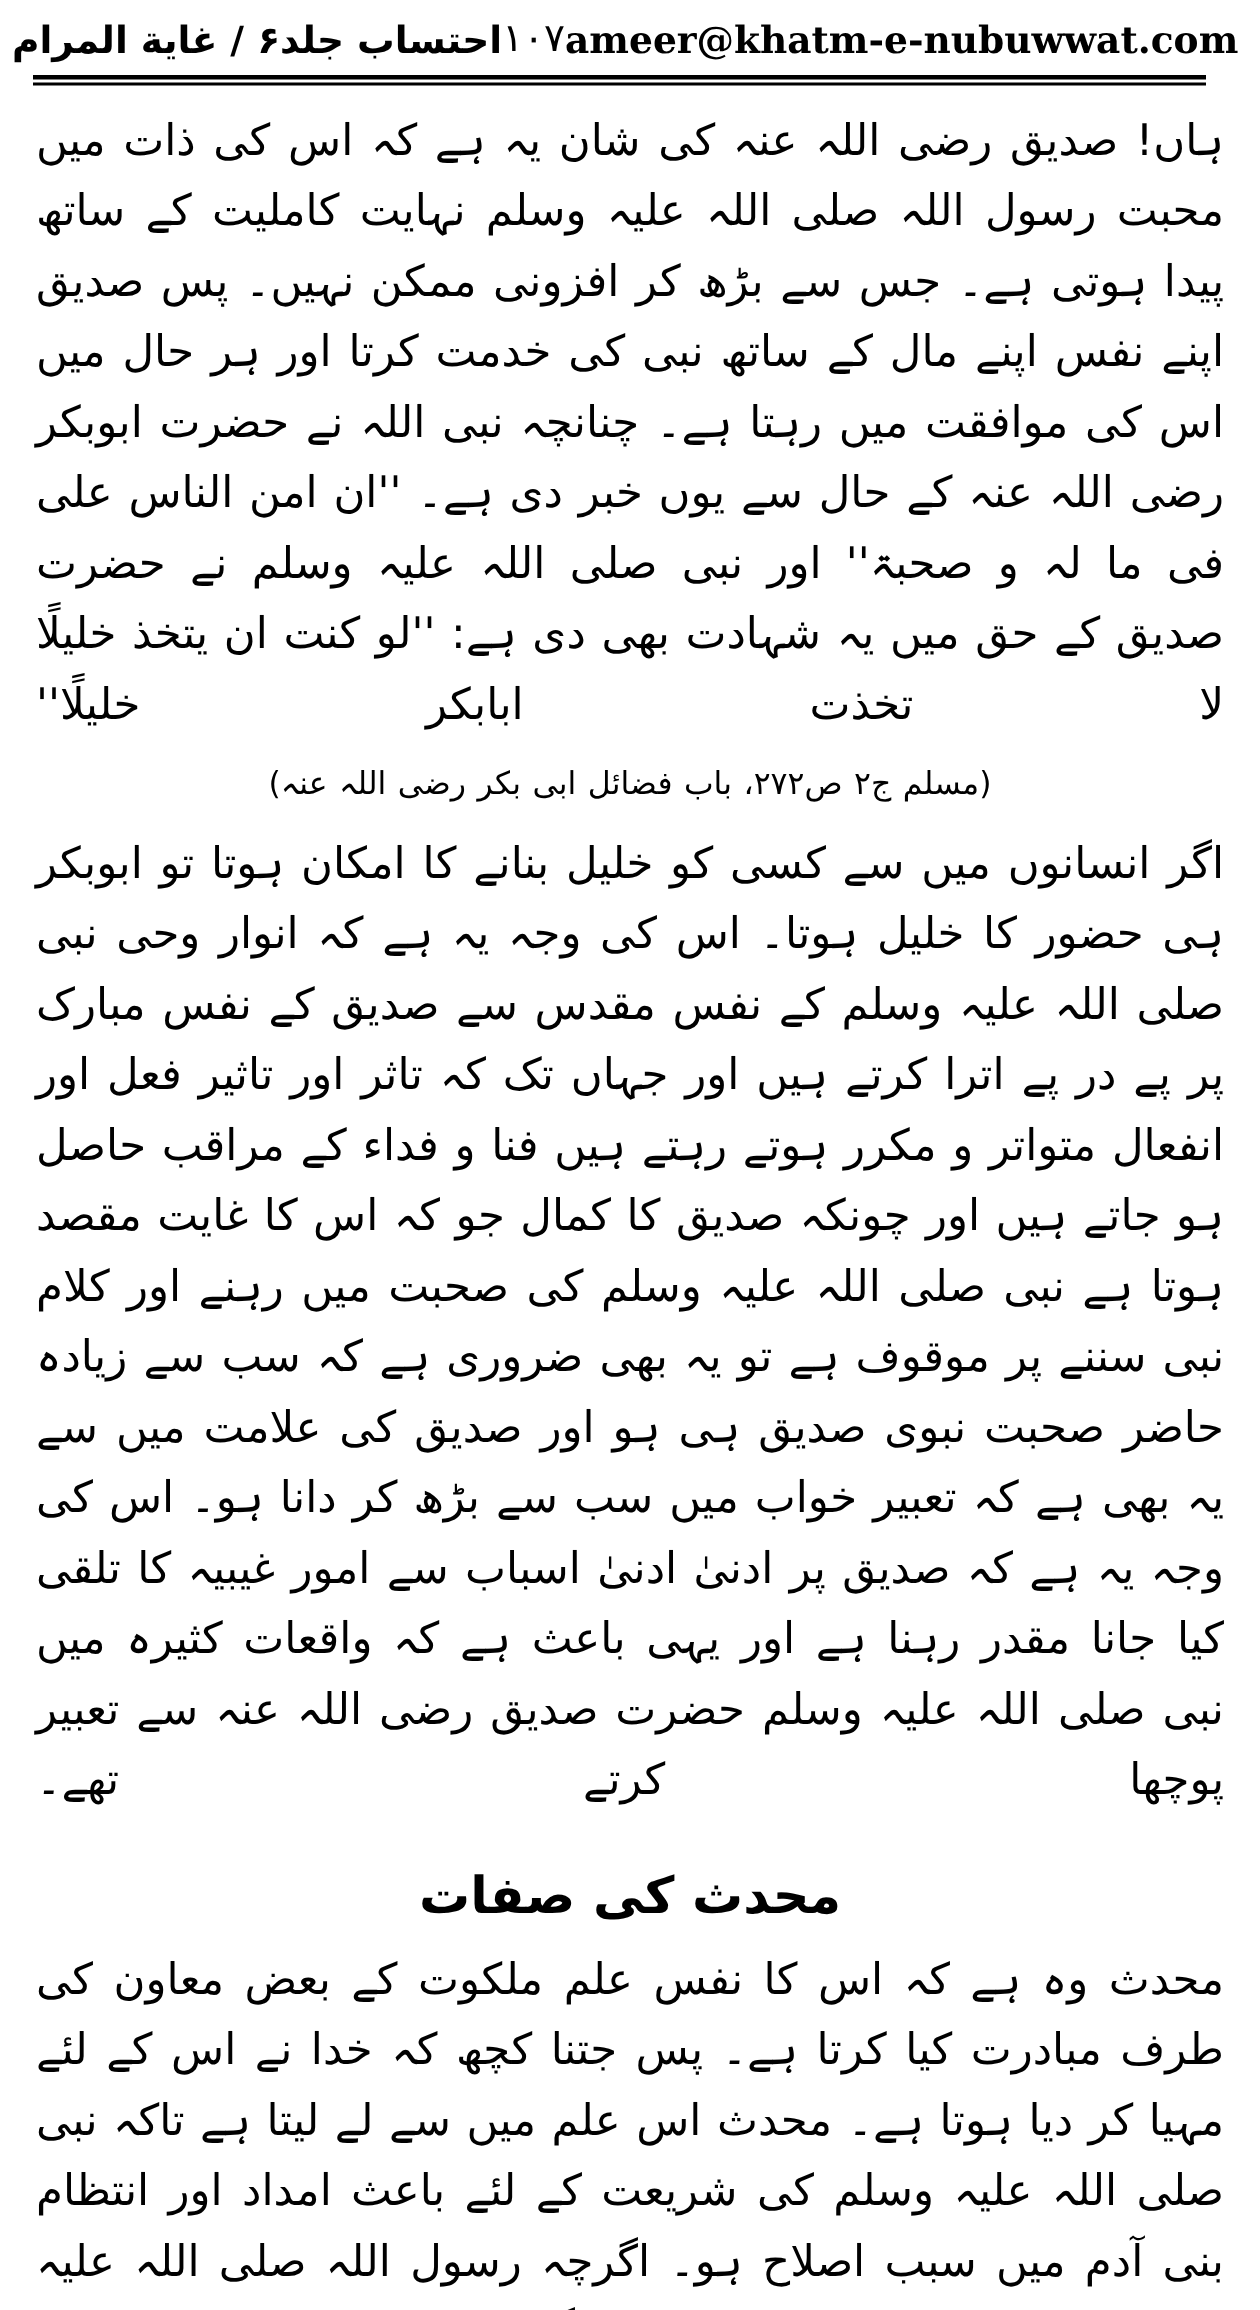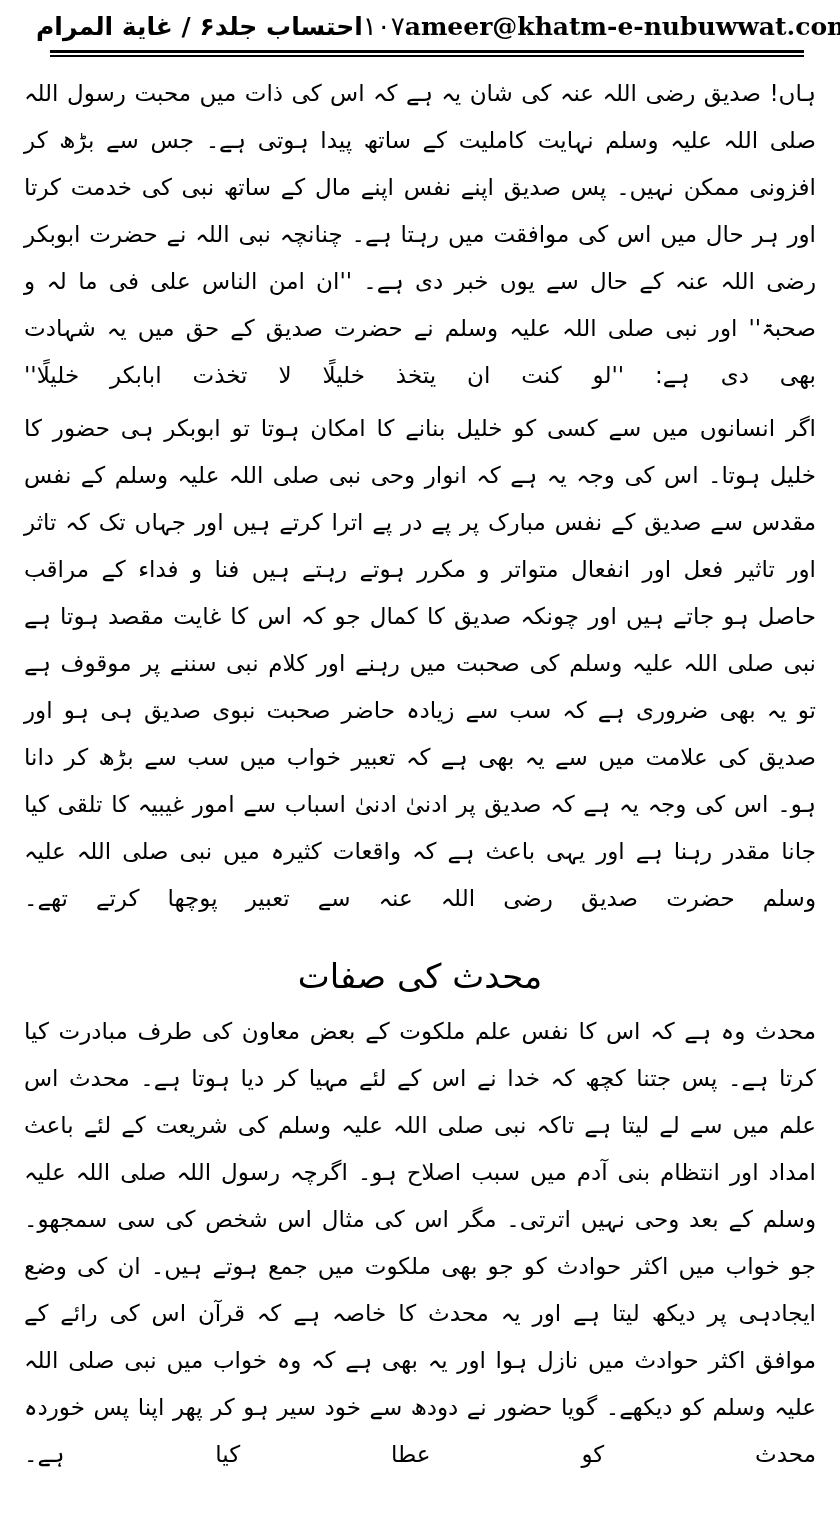--- a/index.html
+++ b/index.html
@@ -21,21 +21,21 @@
     inset: 0;
     display: flex;
     flex-direction: column;
   }
 
   
   .header {
     position: relative;
     height: 56px;
     flex: 0 0 auto;
-    padding: 6px 22px 0 36px;
+    padding: 6px 22px 0 8px;
     box-sizing: border-box;
   }
   .header-row {
     display: flex;
     flex-direction: row-reverse;
     align-items: center;
     justify-content: space-between;
     height: 40px;
   }
   .header-right {
@@ -70,31 +70,31 @@
   
   .content {
     flex: 1 1 auto;
     padding: 14px 24px 0 24px;
     box-sizing: border-box;
     direction: rtl;
     text-align: justify;
     text-align-last: justify;
   }
   .para {
-    font-size: 23px;
+    font-size: 29px;
     line-height: 47px;
     margin: 0 0 6px 0;
     direction: rtl;
     text-align: justify;
     text-align-last: justify;
     word-spacing: 1px;
   }
   .heading {
     font-size: 34px;
-    font-weight: normal;
+    font-weight: bold;
     text-align-last: center;
     margin: 34px 0 12px 0;
     direction: rtl;
   }
   .cite {
     font-size: 21px;
   }
 </style>
 </head>
 <body>
@@ -106,20 +106,21 @@
       <div class="header-right">احتساب جلد۶ / غایة المرام</div>
       <div class="header-center">۱۰۷</div>
       <div class="header-left">ameer@khatm-e-nubuwwat.com</div>
     </div>
     <div class="rule"></div>
     <div class="rule thin"></div>
   </div>
 
   <div class="content">
     <p class="para">ہاں! صدیق رضی اللہ عنہ کی شان یہ ہے کہ اس کی ذات میں محبت رسول اللہ صلی اللہ علیہ وسلم نہایت کاملیت کے ساتھ پیدا ہوتی ہے۔ جس سے بڑھ کر افزونی ممکن نہیں۔ پس صدیق اپنے نفس اپنے مال کے ساتھ نبی کی خدمت کرتا اور ہر حال میں اس کی موافقت میں رہتا ہے۔ چنانچہ نبی اللہ نے حضرت ابوبکر رضی اللہ عنہ کے حال سے یوں خبر دی ہے۔ ''ان امن الناس علی فی ما لہ و صحبۃ'' اور نبی صلی اللہ علیہ وسلم نے حضرت صدیق کے حق میں یہ شہادت بھی دی ہے: ''لو کنت ان یتخذ خلیلًا لا تخذت ابابکر خلیلًا''</p>
+    <p class="para cite" style="text-align-last:center;">(مسلم ج۲ ص۲۷۲، باب فضائل ابی بکر رضی اللہ عنہ)</p>
     <p class="para">اگر انسانوں میں سے کسی کو خلیل بنانے کا امکان ہوتا تو ابوبکر ہی حضور کا خلیل ہوتا۔ اس کی وجہ یہ ہے کہ انوار وحی نبی صلی اللہ علیہ وسلم کے نفس مقدس سے صدیق کے نفس مبارک پر پے در پے اترا کرتے ہیں اور جہاں تک کہ تاثر اور تاثیر فعل اور انفعال متواتر و مکرر ہوتے رہتے ہیں فنا و فداء کے مراقب حاصل ہو جاتے ہیں اور چونکہ صدیق کا کمال جو کہ اس کا غایت مقصد ہوتا ہے نبی صلی اللہ علیہ وسلم کی صحبت میں رہنے اور کلام نبی سننے پر موقوف ہے تو یہ بھی ضروری ہے کہ سب سے زیادہ حاضر صحبت نبوی صدیق ہی ہو اور صدیق کی علامت میں سے یہ بھی ہے کہ تعبیر خواب میں سب سے بڑھ کر دانا ہو۔ اس کی وجہ یہ ہے کہ صدیق پر ادنیٰ ادنیٰ اسباب سے امور غیبیہ کا تلقی کیا جانا مقدر رہنا ہے اور یہی باعث ہے کہ واقعات کثیرہ میں نبی صلی اللہ علیہ وسلم حضرت صدیق رضی اللہ عنہ سے تعبیر پوچھا کرتے تھے۔</p>
 
     <h2 class="heading">محدث کی صفات</h2>
 
     <p class="para">محدث وہ ہے کہ اس کا نفس علم ملکوت کے بعض معاون کی طرف مبادرت کیا کرتا ہے۔ پس جتنا کچھ کہ خدا نے اس کے لئے مہیا کر دیا ہوتا ہے۔ محدث اس علم میں سے لے لیتا ہے تاکہ نبی صلی اللہ علیہ وسلم کی شریعت کے لئے باعث امداد اور انتظام بنی آدم میں سبب اصلاح ہو۔ اگرچہ رسول اللہ صلی اللہ علیہ وسلم کے بعد وحی نہیں اترتی۔ مگر اس کی مثال اس شخص کی سی سمجھو۔ جو خواب میں اکثر حوادث کو جو بھی ملکوت میں جمع ہوتے ہیں۔ ان کی وضع ایجادہی پر دیکھ لیتا ہے اور یہ محدث کا خاصہ ہے کہ قرآن اس کی رائے کے موافق اکثر حوادث میں نازل ہوا اور یہ بھی ہے کہ وہ خواب میں نبی صلی اللہ علیہ وسلم کو دیکھے۔ گویا حضور نے دودھ سے خود سیر ہو کر پھر اپنا پس خوردہ محدث کو عطا کیا ہے۔</p>
   </div>
 
 </div>
 
 </body></html>

